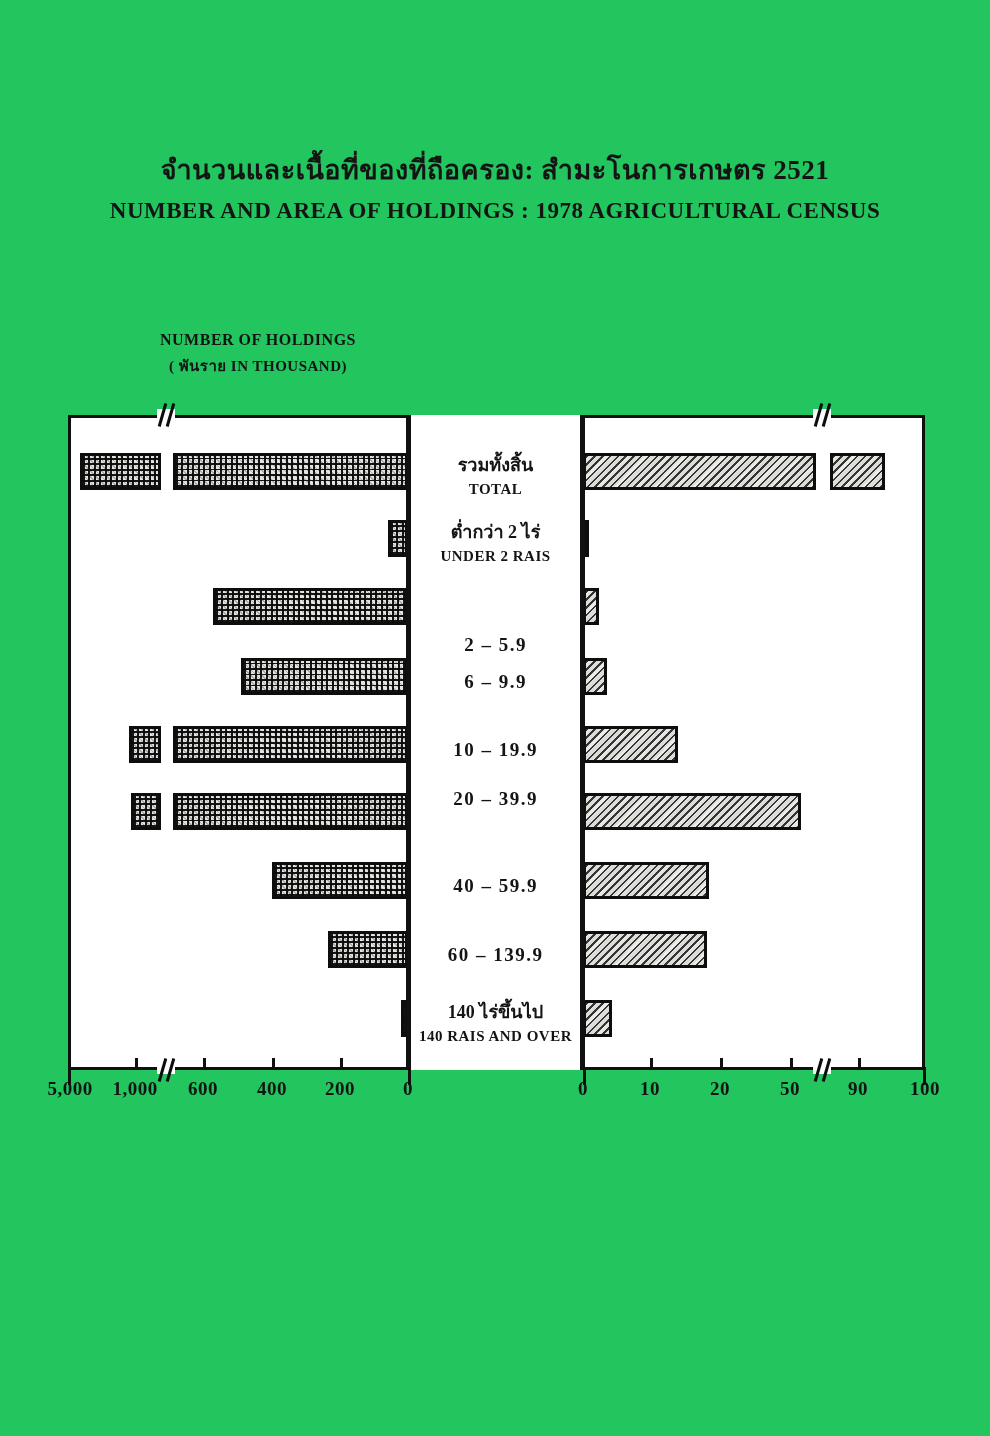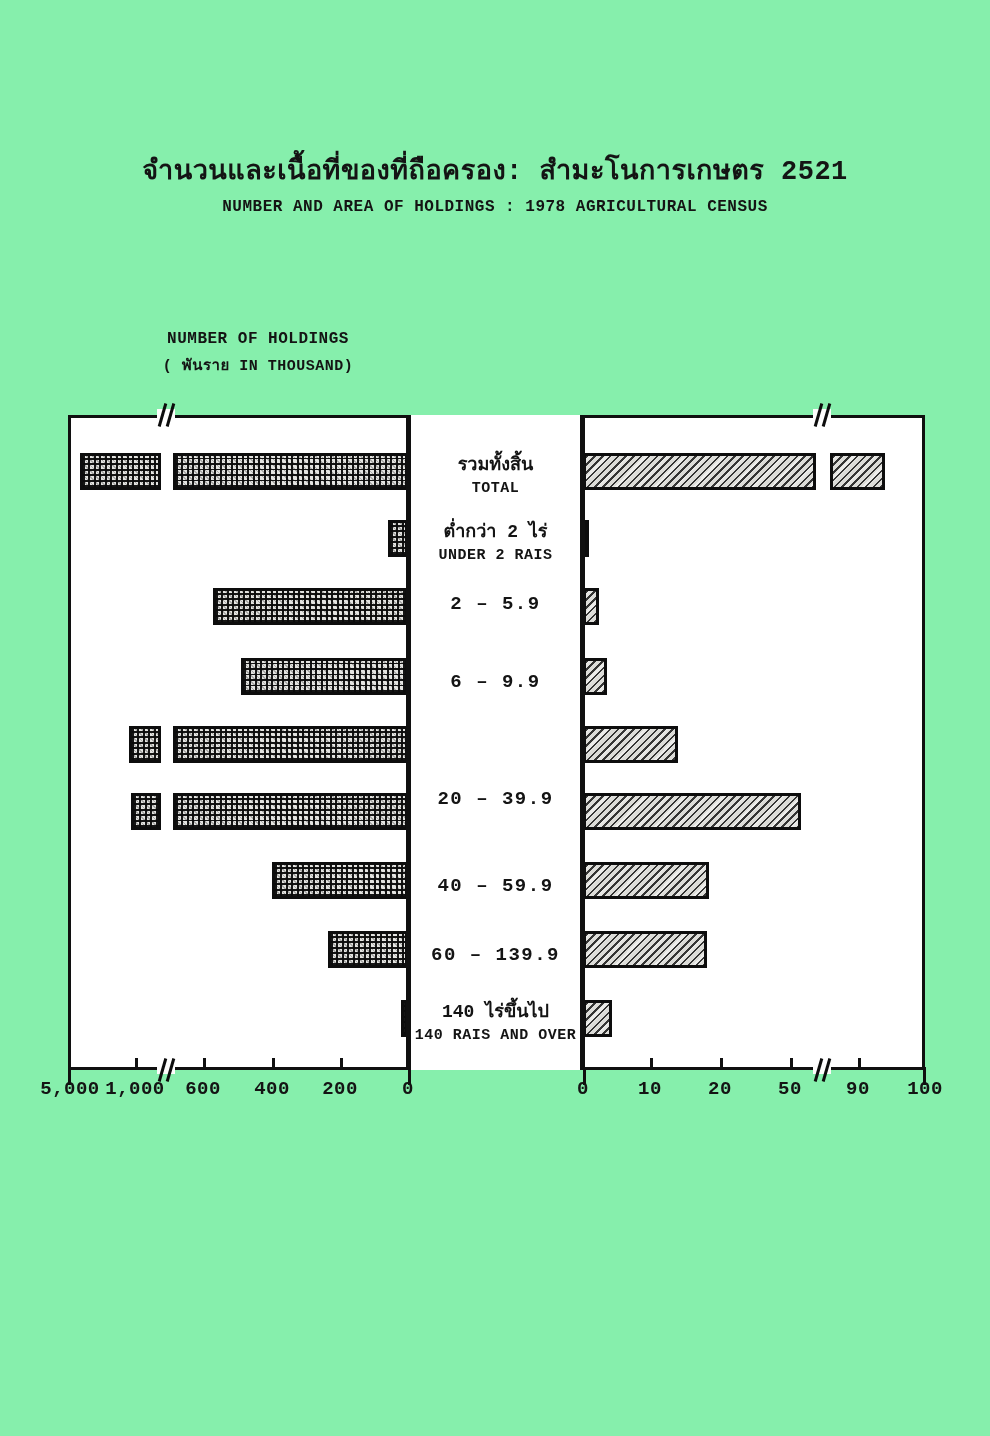--- a/index.html
+++ b/index.html
@@ -1,32 +1,32 @@
 <!DOCTYPE html>
 <html><head>
 <meta charset="utf-8">
 <style>
   html,body{margin:0;padding:0;background:#ffffff;}
   #page{
     position:relative;
     width:990px;height:1436px;
-    background:#86efac;
-    font-family:Liberation Mono, monospace;
+    background:#22c55e;
+    font-family:Liberation Serif, serif;
     color:#141414;
     overflow:hidden;
   }
   .abs{position:absolute;}
   .ctr{text-align:center;}
   #title-thai{
     left:0;top:148px;width:990px;
     font-size:27px;font-weight:bold;letter-spacing:.5px;
   }
   #title-en{
     left:0;top:198px;width:990px;
-    font-size:16px;font-weight:bold;letter-spacing:.5px;
+    font-size:23px;font-weight:bold;letter-spacing:.5px;
   }
   .col-header{width:360px;font-weight:bold;line-height:27px;}
   #hdr-left{left:78px;top:326px;}
   #hdr-right{left:572px;top:326px;}
   .hdr-thai{font-size:19px;}
   .hdr-en{font-size:16px;letter-spacing:.5px;}
   .hdr-unit{font-size:15px;letter-spacing:.5px;}
   
   #frame{
     left:68px;top:415px;width:857px;height:655px;
@@ -95,31 +95,34 @@
         <span class="en">TOTAL</span>
       </div>
       <div class="abs bar left-pat" style="left: 387.6px; top: 520px; width: 20.4px; height: 37px;"></div>
       <div class="abs bar right-pat" style="left: 583px; top: 520px; width: 5.44px; height: 37px;"></div>
       <div class="abs row-label ctr" style="left: 410px; width: 171px; top: 514px; height: 59px; display: flex; flex-direction: column; justify-content: center;">
         <span class="thai">ต่ำกว่า 2 ไร่</span>
         <span class="en">UNDER 2 RAIS</span>
       </div>
       <div class="abs bar left-pat" style="left: 212.5px; top: 588px; width: 195.5px; height: 37px;"></div>
       <div class="abs bar right-pat" style="left: 583px; top: 588px; width: 16.32px; height: 37px;"></div>
-      <div class="abs row-label ctr" style="left: 410px; width: 171px; top: 592px; height: 59px; display: flex; flex-direction: column; justify-content: flex-start;">
+      <div class="abs row-label ctr" style="left: 410px; width: 171px; top: 615px; height: 59px; display: flex; flex-direction: column; justify-content: center;">
         <span class="num">2 – 5.9</span>
       </div>
       <div class="abs bar left-pat" style="left: 241.4px; top: 658px; width: 166.6px; height: 37px;"></div>
       <div class="abs bar right-pat" style="left: 583px; top: 658px; width: 24.48px; height: 37px;"></div>
       <div class="abs row-label ctr" style="left: 410px; width: 171px; top: 652px; height: 59px; display: flex; flex-direction: column; justify-content: center;">
         <span class="num">6 – 9.9</span>
       </div>
       <div class="abs bar left-pat" style="left: 128.5px; top: 726px; width: 32.5px; height: 37px;"></div>
       <div class="abs bar left-pat" style="left: 173px; top: 726px; width: 235px; height: 37px;"></div>
       <div class="abs bar right-pat" style="left: 583px; top: 726px; width: 95.2px; height: 37px;"></div>
+      <div class="abs row-label ctr" style="left: 410px; width: 171px; top: 720px; height: 59px; display: flex; flex-direction: column; justify-content: center;">
+        <span class="num">10 – 19.9</span>
+      </div>
       <div class="abs bar left-pat" style="left: 130.938px; top: 793px; width: 30.0625px; height: 37px;"></div>
       <div class="abs bar left-pat" style="left: 173px; top: 793px; width: 235px; height: 37px;"></div>
       <div class="abs bar right-pat" style="left: 583px; top: 793px; width: 217.6px; height: 37px;"></div>
       <div class="abs row-label ctr" style="left: 410px; width: 171px; top: 787px; height: 59px; display: flex; flex-direction: column; ">
         <span class="num">20 – 39.9</span>
       </div>
       <div class="abs bar left-pat" style="left: 272px; top: 862px; width: 136px; height: 37px;"></div>
       <div class="abs bar right-pat" style="left: 583px; top: 862px; width: 125.8px; height: 37px;"></div>
       <div class="abs row-label ctr" style="left: 410px; width: 171px; top: 856px; height: 59px; display: flex; flex-direction: column; justify-content: center;">
         <span class="num">40 – 59.9</span>

